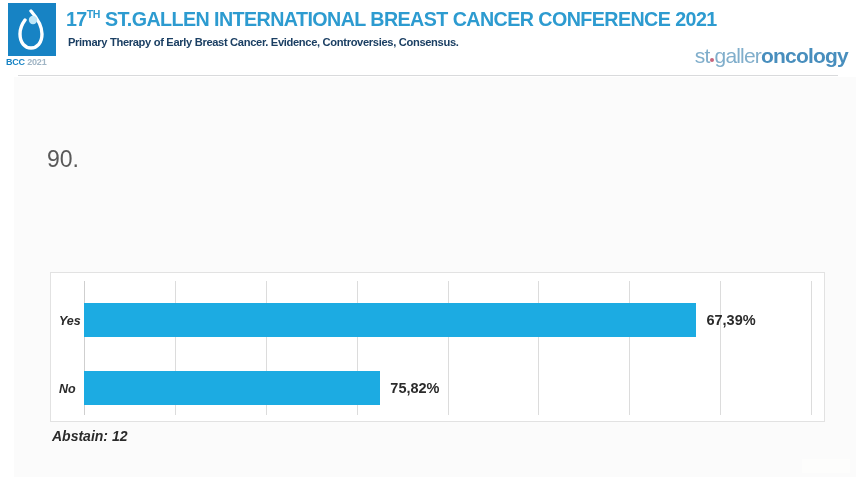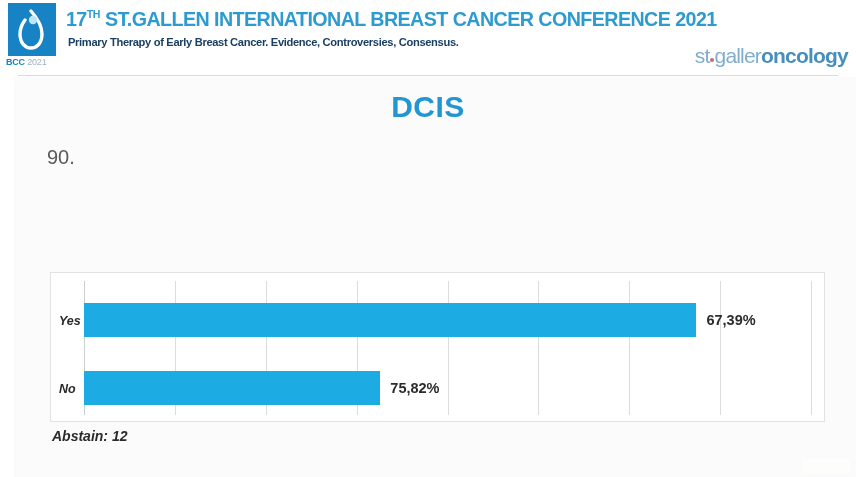--- a/index.html
+++ b/index.html
@@ -55,21 +55,21 @@
   #logo-caption {
     position: absolute;
     left: 2px; top: 54px;
     width: 56px;
     font-size: 9px;
     font-weight: bold;
     letter-spacing: -0.2px;
     white-space: nowrap;
     color: #1783c4;
   }
-  #logo-caption .yr { color: #9fb4c4; font-weight: normal; }
+  #logo-caption .yr { color: #9fb4c4; font-weight: bold; }
 
   #conf-title {
     position: absolute;
     left: 66px; top: 7px;
     font-size: 20.5px;
     font-weight: bold;
     letter-spacing: -0.6px;
     color: #2d9bd0;
     white-space: nowrap;
     transform: scaleX(0.96);
@@ -142,21 +142,21 @@
     text-align: center;
     font-size: 30px;
     font-weight: bold;
     letter-spacing: 0.5px;
     color: #2196d3;
   }
 
   #q-number {
     position: absolute;
     left: 47px; top: 146px;
-    font-size: 20px;
+    font-size: 23px;
     color: #595959;
   }
 
   #q-text {
     position: absolute;
     left: 47px; top: 178px;
     width: 772px;
     font-size: 20.5px;
     line-height: 30px;
     color: #404040;
@@ -262,21 +262,20 @@
     <div id="conf-sub">Primary Therapy of Early Breast Cancer. Evidence, Controversies, Consensus.</div>
 
     <div id="org-logo"><span class="p1">st</span><span class="dot"></span><span class="p1">galler</span><span class="p2">oncology</span></div>
 
     <div id="header-rule"></div>
   </div>
 
   <div id="body-area"></div>
   <div id="left-edge"></div>
 
-  <div id="slide-title">DCIS</div>
 
   <div id="q-number">90.</div>
 
 
   <div id="chart-box">
     <div id="plot">
       <div class="axisline"></div>
 
       <div id="gridlines">
           <div class="gridline" style="left: 90.875px;"></div>

